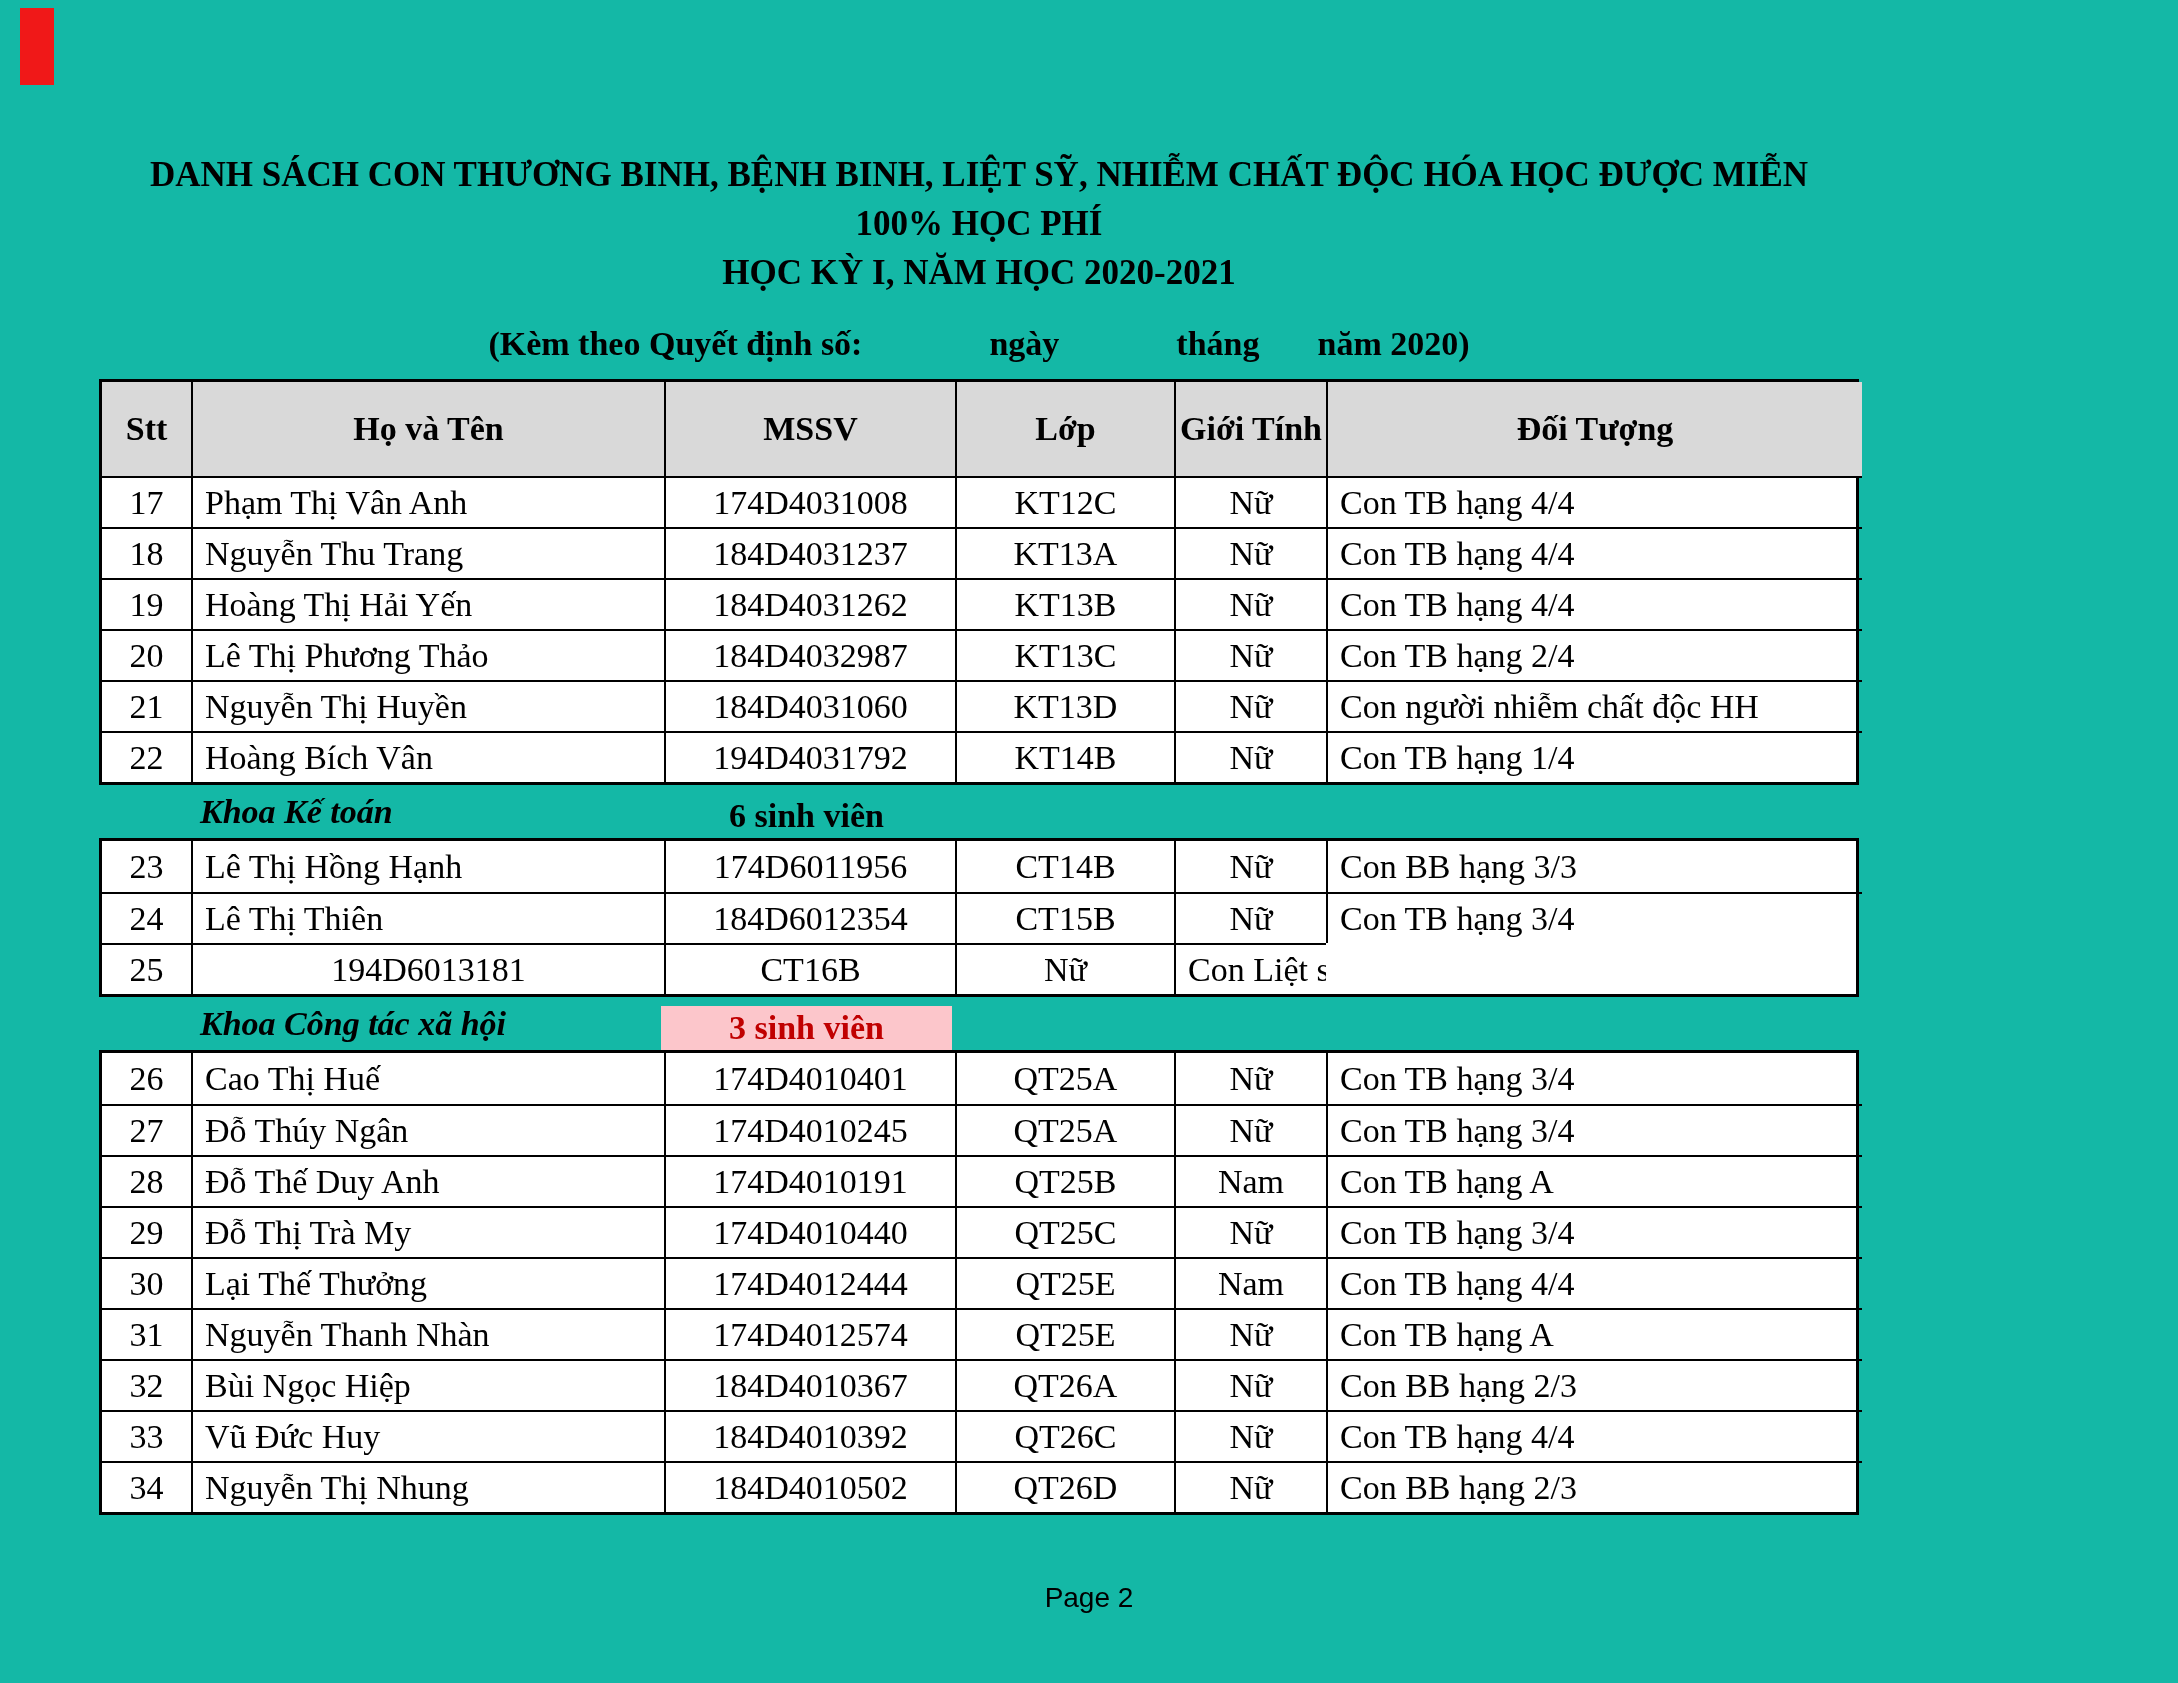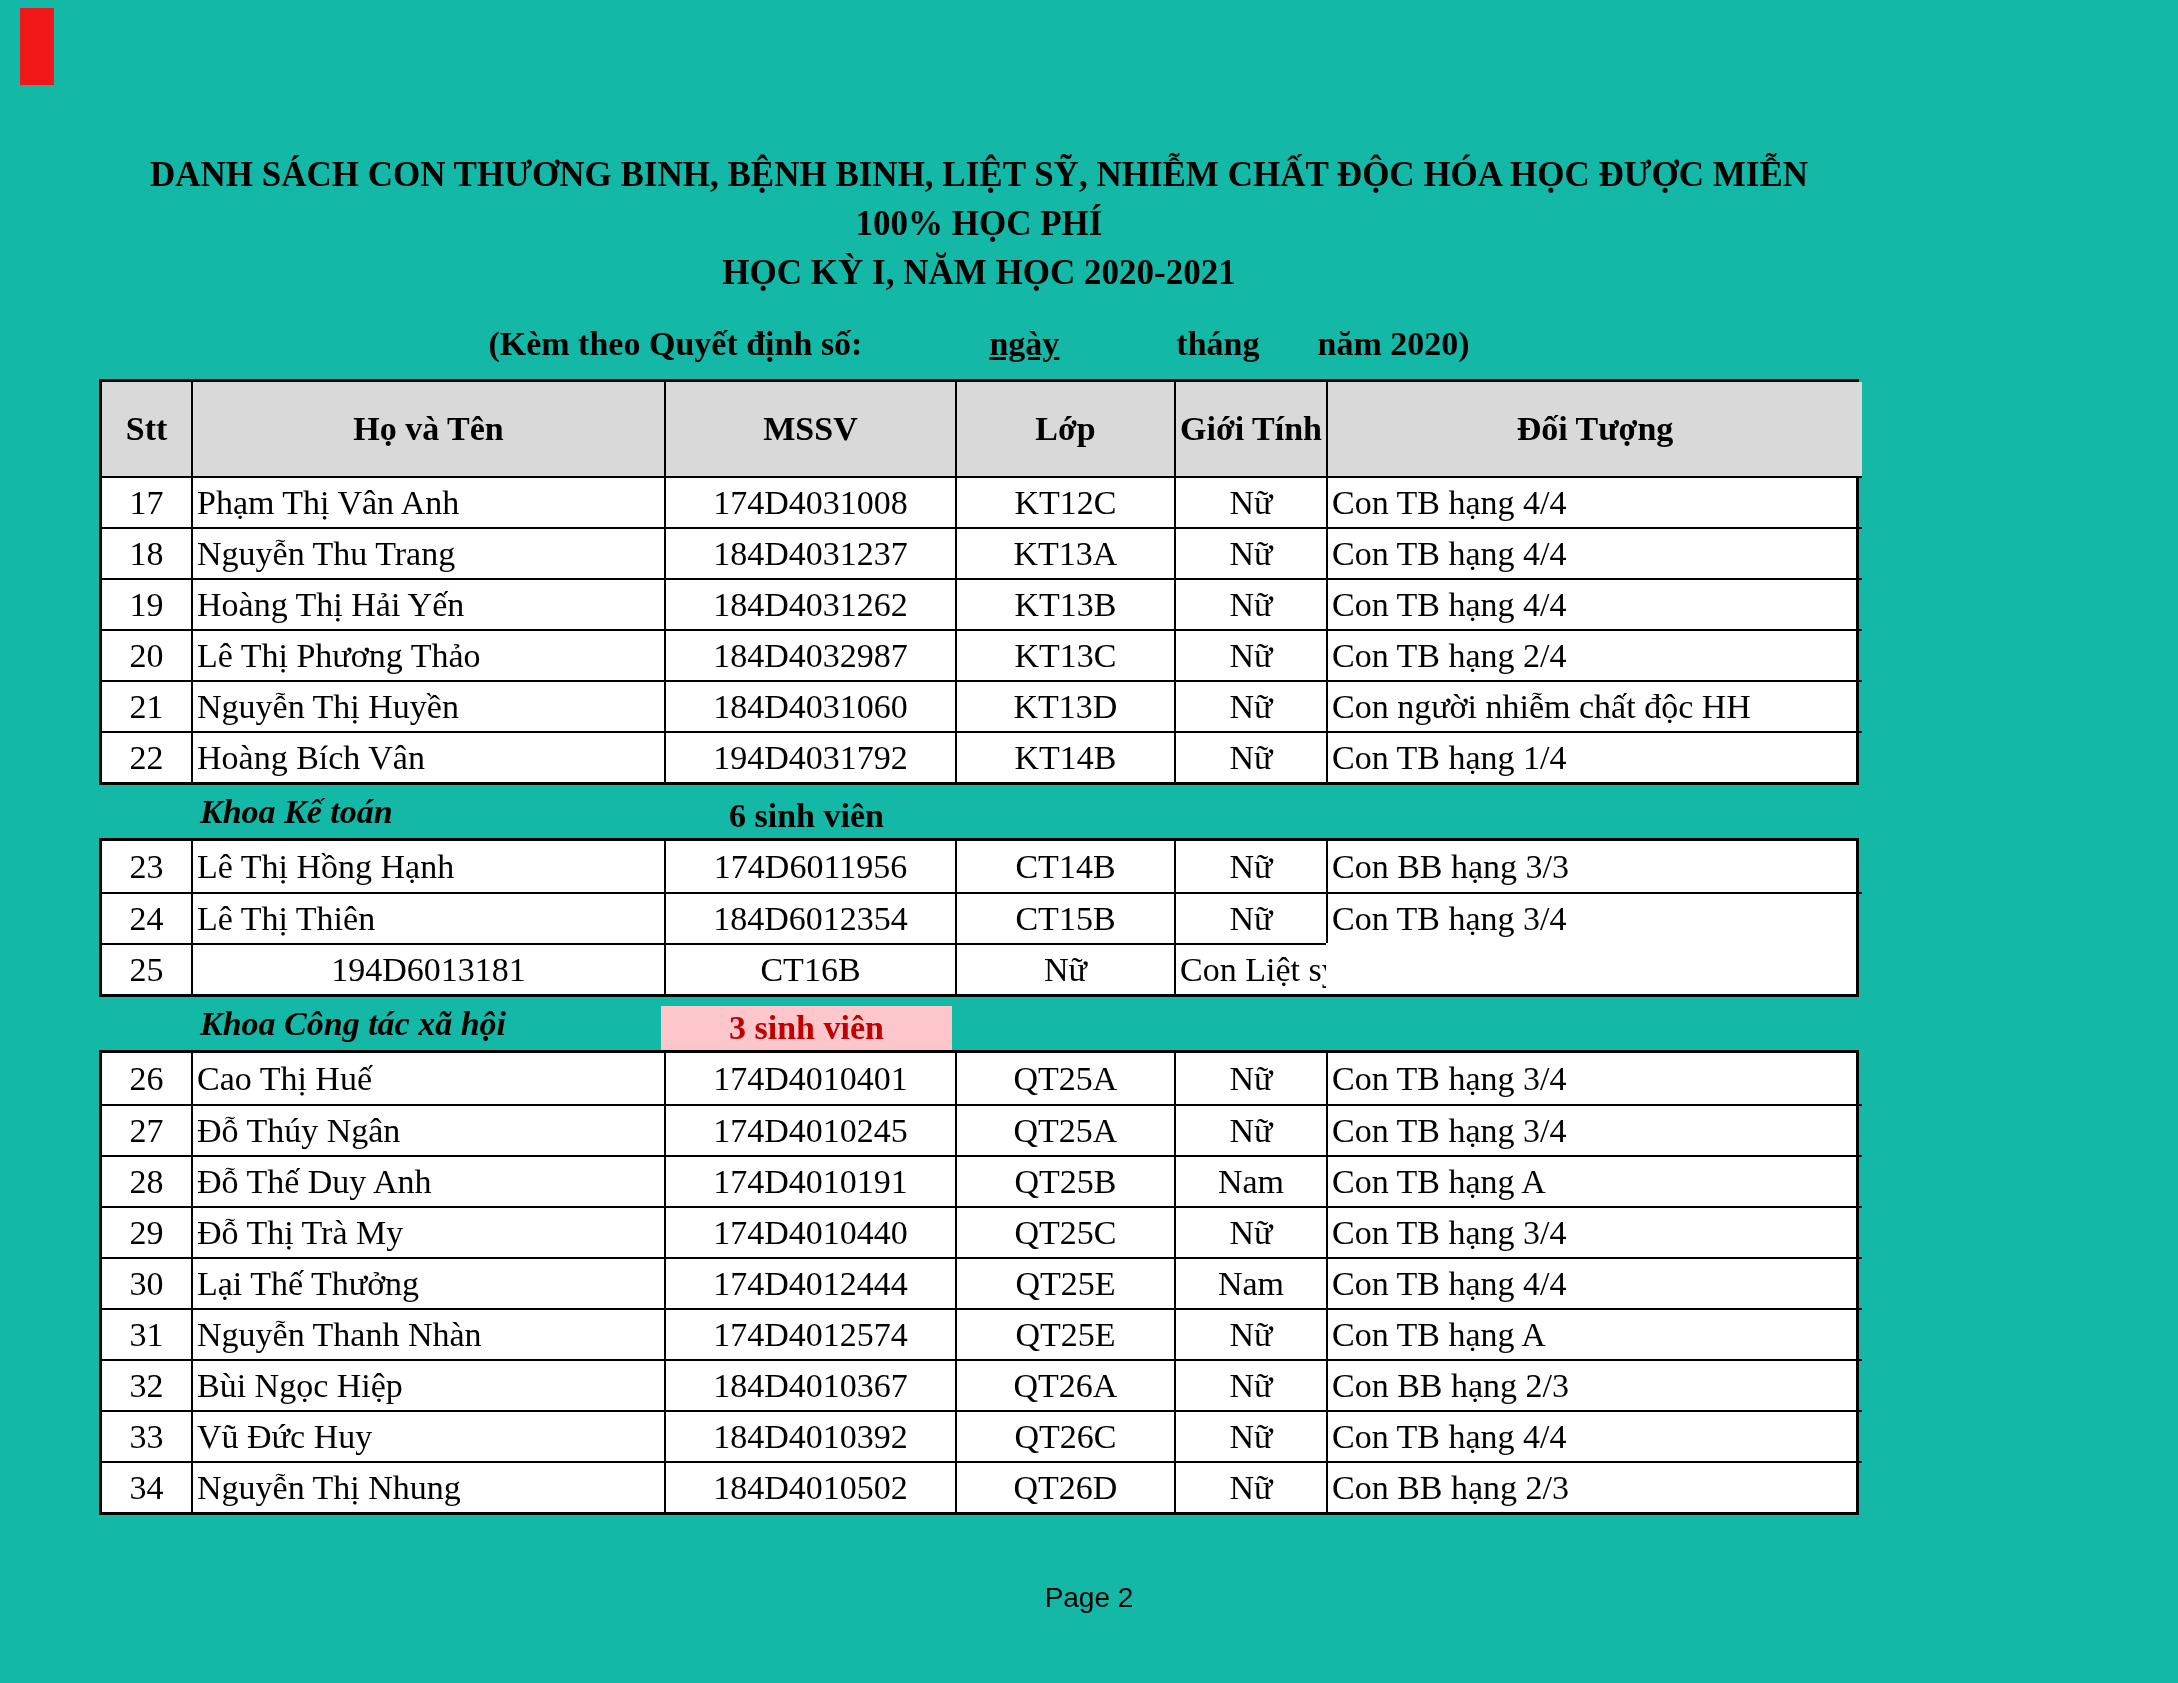--- a/index.html
+++ b/index.html
@@ -23,36 +23,36 @@
   .title-block {
     position:absolute; top:150px; left:0; width:100%;
     text-align:center; font-weight:bold;
     font-size:35px; line-height:49px;
   }
   .subtitle {
     position:absolute; top:325px; left:0; width:100%;
     display:flex; justify-content:center; align-items:baseline;
     font-weight:bold; font-size:34px;
   }
-  .subtitle .gap1 { margin-left:127px;text-decoration:underline; }
+  .subtitle .gap1 { margin-left:127px; }
   .subtitle .gap2 { margin-left:117px; }
   .subtitle .gap3 { margin-left:58px; }
   .tbl { position:absolute; top:379px; left:0; width:1760px; }
   .block {
     display:grid;
     grid-template-columns:89px 473px 291px 219px 152px 536px;
     border:3px solid #000;
     background:#fff;
   }
   .cell {
     display:flex; align-items:center; justify-content:center;
     height:51px; font-size:34px;
     overflow:hidden; white-space:nowrap;
   }
-  .cell.left { justify-content:flex-start; padding-left:4px; }
+  .cell.left { justify-content:flex-start; padding-left:12px; }
   .cell.bl { border-left:2px solid #000; }
   .cell.bt { border-top:2px solid #000; }
   .cell.hdr {
     background:var(--hdr-bg,#d9d9d9);
     font-weight:bold; height:94px;
     line-height:42px; white-space:normal; text-align:center;
   }
   .section-row {
     display:grid;
     grid-template-columns:89px 473px 291px 219px 152px 536px;

